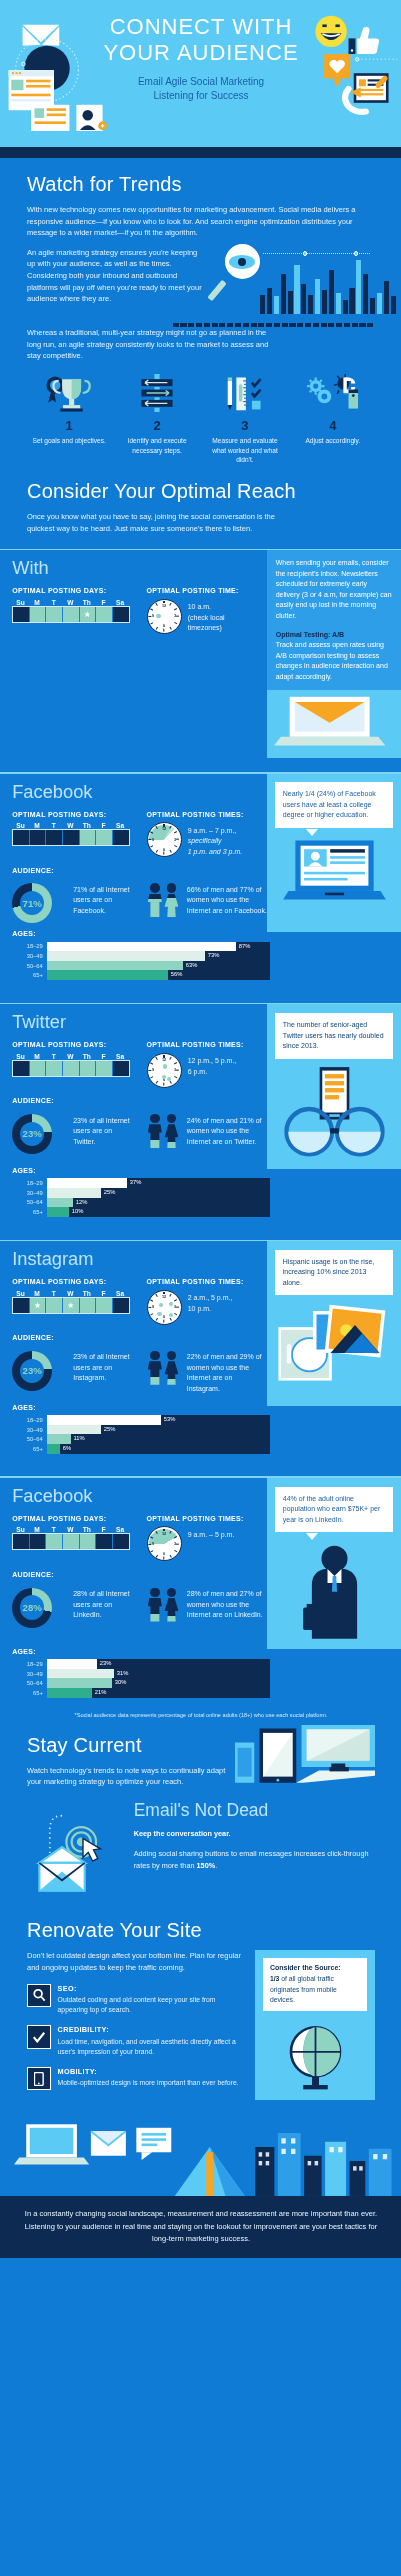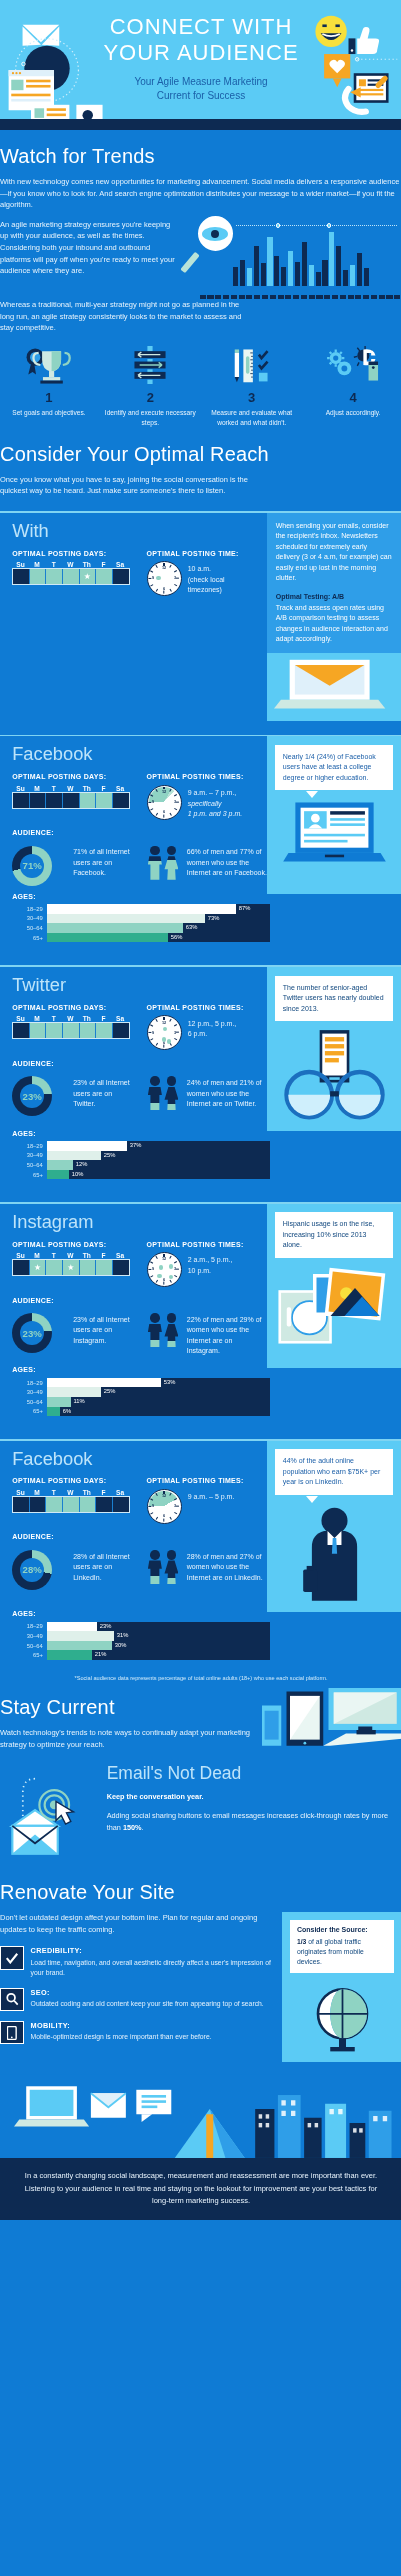--- a/index.html
+++ b/index.html
@@ -4,31 +4,31 @@
 <style>
   * { box-sizing: border-box; margin:0; padding:0; }
   body {
     width:402px; margin:0 auto; background:#0f7bd4;
     font-family:"Liberation Sans", sans-serif;
     color:#fff; -webkit-font-smoothing:antialiased;
   }
   .page { width:402px; position:relative; overflow:hidden; }
 
   
-  .hero { background:#5bcbf5; padding:0; position:relative; height:119px; overflow:hidden; }
+  .hero { background:#5bcbf5; padding:0; position:relative; height:147px; overflow:hidden; }
   .hero-title { text-align:center; padding-top:14px; }
   .hero-title .l1, .hero-title .l2 {
     font-size:22px; font-weight:300; letter-spacing:1px; color:#fff; line-height:1.18;
   }
   .hero-sub { text-align:center; margin-top:8.7px; font-size:10px; color:#1b5fa8; line-height:1.45; font-weight:400;}
   .hero-deco { position:absolute; }
   .navybar { height:10.5px; background:#0d2a52; }
 
   
-  .sec { padding:0 0; }
+  .sec { padding:0 27px; }
   h2.bigtitle { font-size:20px; font-weight:300; color:#fff; letter-spacing:0.2px; margin:15.7px 0 7.9px; }
   p.body { font-size:7.5px; line-height:1.55; color:#e8f4fd; }
 
   
   .trend-wrap { position:relative; padding-bottom:7px; }
   .trend-cols { display:flex; gap:7px; align-items:flex-start; }
   .trend-left { width:175px; }
   .trend-right { flex:1; position:relative; height:75px; }
   .eye { position:absolute; left:15.7px; top:5.2px; width:35px; height:35px; border-radius:50%;
          background:#fff; border:2.6px solid #fff; display:flex; align-items:center; justify-content:center;}
@@ -216,22 +216,22 @@
         <path d="M58 88 q-8 10 0 20 q8 8 20 6" stroke="#fff" stroke-width="7" fill="none" stroke-linecap="round"></path>
         <path d="M60 92 l12 -6 l0 12 Z" fill="#f6a623"></path>
         <path d="M92 84 l8 -8" stroke="#f6a623" stroke-width="6" stroke-linecap="round"></path>
       </g>
     </svg>
 
     <div class="hero-title">
       <div class="l1">CONNECT WITH</div>
       <div class="l2">YOUR AUDIENCE</div>
       <div class="hero-sub">
-        <div>Your Agile Measure Marketing</div>
-        <div>Current for Success</div>
+        <div>Email Agile Social Marketing</div>
+        <div>Listening for Success</div>
       </div>
     </div>
   </div>
   <div class="navybar"></div>
 
   <div class="sec">
     <h2 class="bigtitle">Watch for Trends</h2>
     <p class="body">With new technology comes new opportunities for marketing advancement. Social media delivers a responsive audience—if you know who to look for. And search engine optimization distributes your message to a wider market—if you fit the algorithm.</p>
     <div class="trend-wrap">
       <div class="trend-cols">
@@ -1067,40 +1067,40 @@
   </div>
 
   <div class="sec">
     <h2 class="bigtitle">Renovate Your Site</h2>
     <div class="ren-row">
       <div class="ren-left">
         <p class="body" style="margin-bottom:10.5px">Don't let outdated design affect your bottom line. Plan for regular and ongoing updates to keep the traffic coming.</p>
 
         <div class="ren-card">
           <div class="ren-badge">
-            <svg width="14" height="12.2" viewBox="0 0 16 14">
-                <path d="M2 7 l4 5 l8 -10" stroke="#fff" stroke-width="2.4" fill="none"></path>
-              </svg>
-          </div>
-          <div>
-            <div class="ren-h">CREDIBILITY:</div>
-            <div class="ren-p">Load time, navigation, and overall aesthetic directly affect a user's impression of your brand.</div>
-          </div>
-        </div>
-
-        <div class="ren-card">
-          <div class="ren-badge">
             <svg width="14" height="14" viewBox="0 0 16 16">
                 <circle cx="7" cy="6.5" r="4.4" stroke="#fff" stroke-width="2" fill="none"></circle>
                 <path d="M10.5 10 l4 4.5" stroke="#fff" stroke-width="2"></path>
               </svg>
           </div>
           <div>
             <div class="ren-h">SEO:</div>
             <div class="ren-p">Outdated coding and old content keep your site from appearing top of search.</div>
+          </div>
+        </div>
+
+        <div class="ren-card">
+          <div class="ren-badge">
+            <svg width="14" height="12.2" viewBox="0 0 16 14">
+                <path d="M2 7 l4 5 l8 -10" stroke="#fff" stroke-width="2.4" fill="none"></path>
+              </svg>
+          </div>
+          <div>
+            <div class="ren-h">CREDIBILITY:</div>
+            <div class="ren-p">Load time, navigation, and overall aesthetic directly affect a user's impression of your brand.</div>
           </div>
         </div>
 
         <div class="ren-card">
           <div class="ren-badge">
             <svg width="9.6" height="14" viewBox="0 0 11 16">
                 <rect x="0.5" y="0.5" width="10" height="15" rx="1.5" stroke="#fff" stroke-width="1.6" fill="none"></rect>
                 <circle cx="5.5" cy="13" r="1" fill="#fff"></circle>
               </svg>
           </div>

